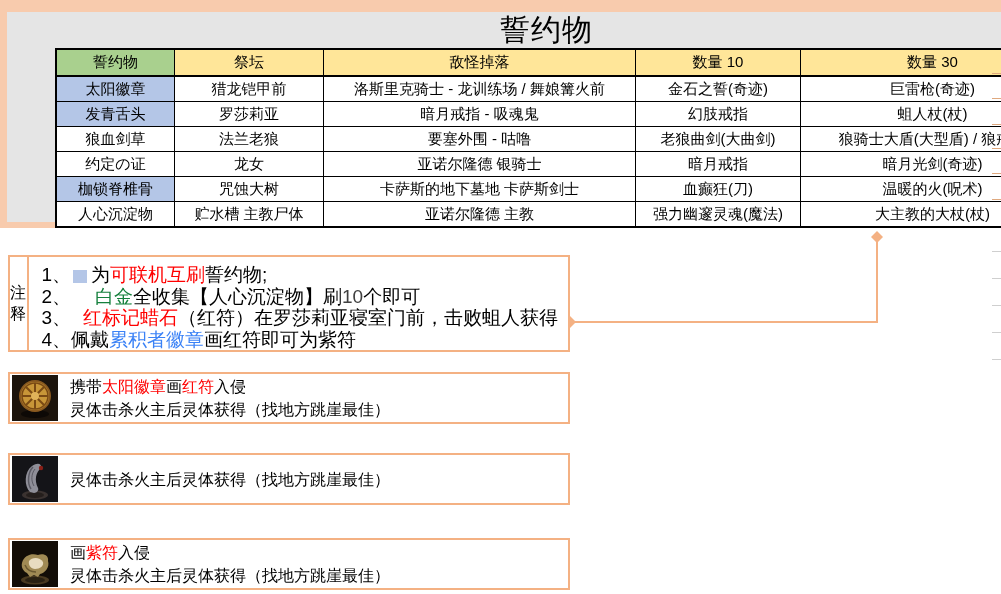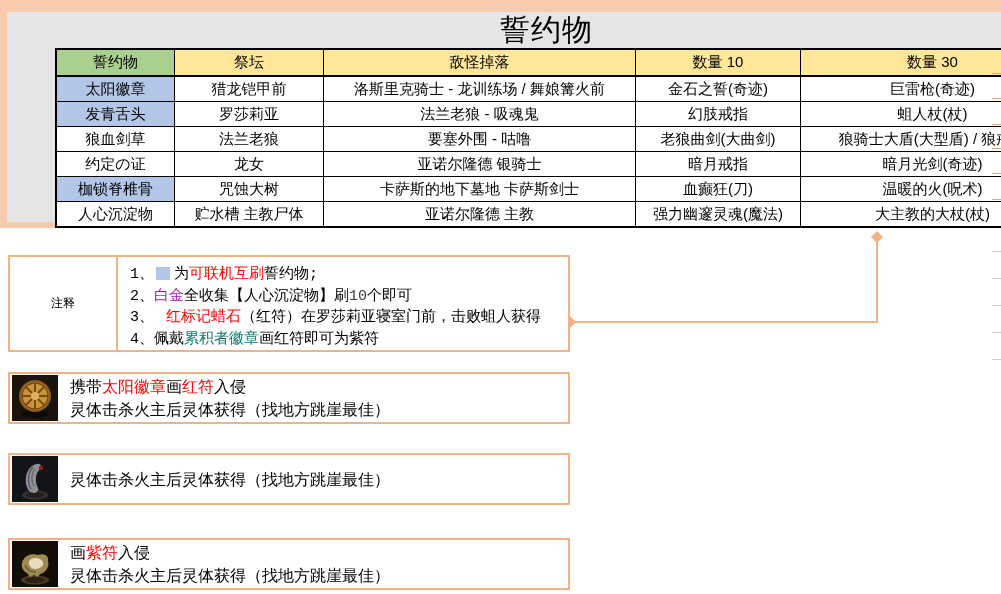--- a/index.html
+++ b/index.html
@@ -30,24 +30,24 @@
   table.covenant td{height:24px;background:#fff;}
   
   svg.connector{position:absolute;left:0;top:0;pointer-events:none;}
   
   .note-box{
     position:absolute;left:8px;top:255px;width:562px;height:97px;
     border:2px solid #F4B183;background:#fff;display:flex;box-sizing:border-box;
   }
   .note-label{
     width:106px;border-right:2px solid #F4B183;
-    display:flex;align-items:center;justify-content:center;font-size:12px;
+    display:flex;align-items:center;justify-content:center;font-size:16px;
   }
   .note-content{flex:1;padding:7px 10px 0 12px;}
-  .note-line{font-size:15px;line-height:21.5px;white-space:nowrap;font-family:Liberation Mono, monospace;}
+  .note-line{font-size:19px;line-height:21.5px;white-space:nowrap;}
   .seg-swatch{display:inline-block;width:14px;height:13px;vertical-align:-2px;margin:0 4px 0 2px;}
   
   .inv-box{
     position:absolute;left:8px;width:562px;height:52px;
     border:2px solid #F4B183;background:#fff;
     display:flex;align-items:center;box-sizing:border-box;
   }
   .inv-icon{width:46px;height:46px;margin-left:2px;flex:0 0 46px;}
   .inv-text{margin-left:12px;}
   .inv-line{font-size:16px;line-height:23px;white-space:nowrap;}
@@ -74,21 +74,21 @@
         <tr>
           <td style="background: rgb(180, 198, 231);">太阳徽章</td>
           <td>猎龙铠甲前</td>
           <td>洛斯里克骑士 - 龙训练场 / 舞娘篝火前</td>
           <td>金石之誓(奇迹)</td>
           <td>巨雷枪(奇迹)</td>
         </tr>
         <tr>
           <td style="background: rgb(180, 198, 231);">发青舌头</td>
           <td>罗莎莉亚</td>
-          <td>法兰老狼 - 吸魂鬼</td>
+          <td>暗月戒指 - 吸魂鬼</td>
           <td>幻肢戒指</td>
           <td>蛆人杖(杖)</td>
         </tr>
         <tr>
           <td>狼血剑草</td>
           <td>法兰老狼</td>
           <td>要塞外围 - 咕噜</td>
           <td>老狼曲剑(大曲剑)</td>
           <td>狼骑士大盾(大型盾) / 狼戒指</td>
         </tr>
@@ -120,23 +120,23 @@
 <svg class="connector" width="1001" height="594" viewBox="0 0 1001 594">
   <polyline points="570,322 877,322 877,237" fill="none" stroke="#F4B183" stroke-width="2"></polyline>
   <path d="M877 231 L883 237 L877 243 L871 237 Z" fill="#F4B183"></path>
   <path d="M570 316 L576 322 L570 328 L564 322 Z" fill="#F4B183"></path>
 </svg>
 
 <div class="note-box">
   <div class="note-label">注释</div>
   <div class="note-content">
     <div class="note-line"><span>1、</span><span class="seg-swatch" style="background: rgb(180, 198, 231);"></span><span>为</span><span style="color: rgb(255, 0, 0);">可联机互刷</span><span>誓约物;</span></div>
-    <div class="note-line"><span>2、</span><span style="color: #a21caf;">白金</span><span>全收集【人心沉淀物】刷</span><span style="color: #404040;">10</span><span>个即可</span></div>
+    <div class="note-line"><span>2、</span><span style="color: #15803d; margin-left: 24px;">白金</span><span>全收集【人心沉淀物】刷</span><span style="color: #404040;">10</span><span>个即可</span></div>
     <div class="note-line"><span>3、</span><span style="color: rgb(255, 0, 0); margin-left: 12px;">红标记蜡石</span><span>（红符）在罗莎莉亚寝室门前，击败蛆人获得</span></div>
-    <div class="note-line"><span>4、佩戴</span><span style="color: #0f766e;">累积者徽章</span><span>画红符即可为紫符</span></div>
+    <div class="note-line"><span>4、佩戴</span><span style="color: #3b82f6;">累积者徽章</span><span>画红符即可为紫符</span></div>
   </div>
 </div>
 
 <div class="inv-box" style="top:372px;">
   <svg class="inv-icon" viewBox="0 0 46 46">
     <rect x="0" y="0" width="46" height="46" fill="#1c140c"></rect>
     <ellipse cx="23" cy="39" rx="14" ry="4" fill="#0d0906"></ellipse>
     <circle cx="23" cy="21" r="16" fill="#8a5a20"></circle>
     <circle cx="23" cy="21" r="14" fill="#c89638"></circle>
     <circle cx="23" cy="21" r="13" fill="none" stroke="#7a4a14" stroke-width="1.5"></circle>

